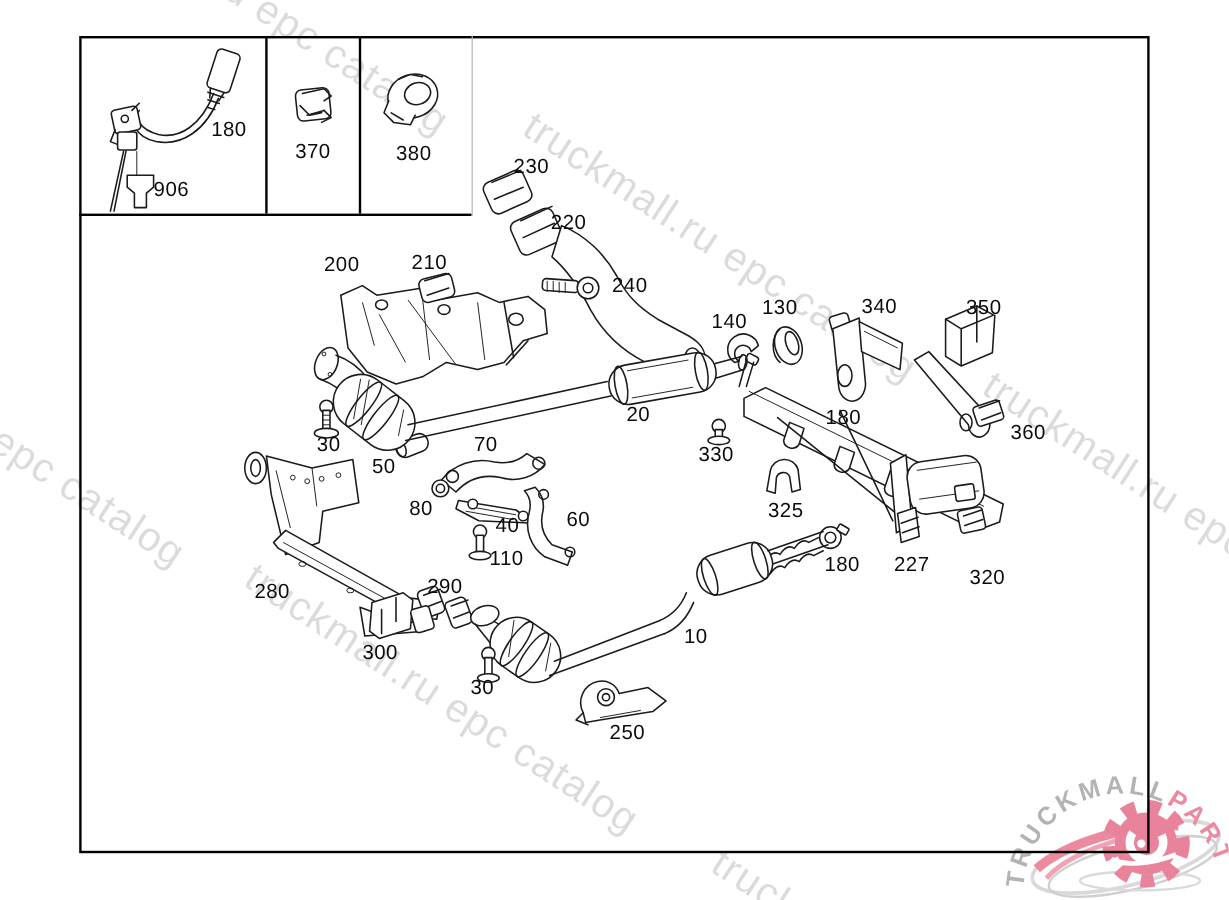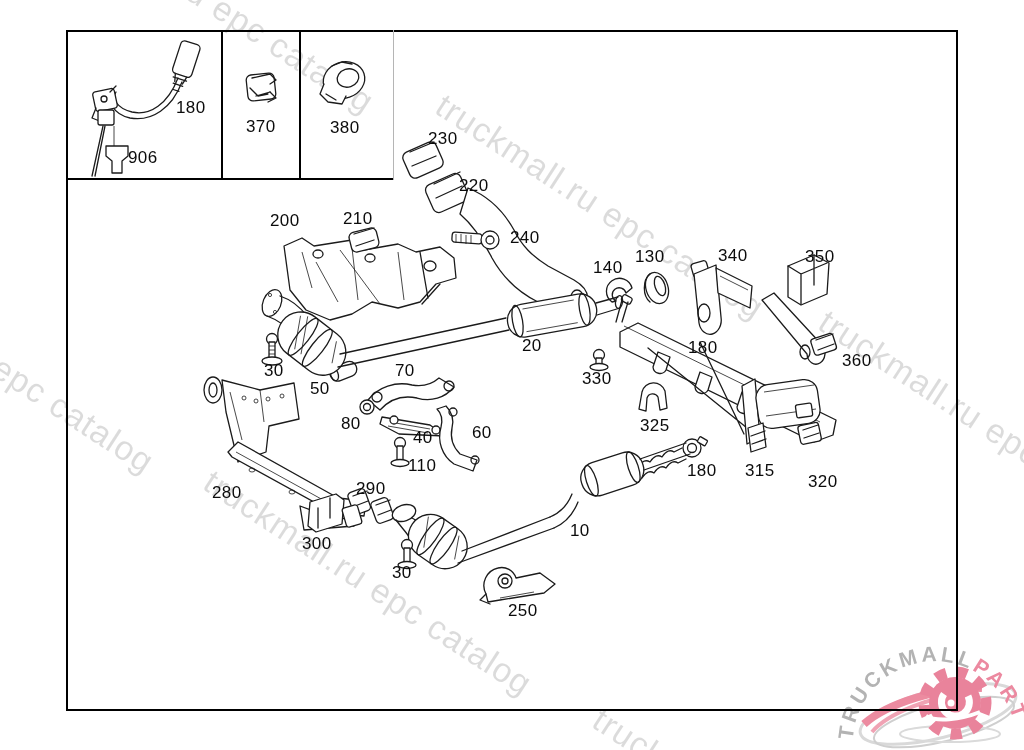--- a/index.html
+++ b/index.html
@@ -347,21 +347,21 @@
   <div class="pl" style="left:264px;top:362px">30</div>
   <div class="pl" style="left:310px;top:380px">50</div>
   <div class="pl" style="left:395px;top:362px">70</div>
   <div class="pl" style="left:341px;top:415px">80</div>
   <div class="pl" style="left:413px;top:429px">40</div>
   <div class="pl" style="left:472px;top:424px">60</div>
   <div class="pl" style="left:408px;top:457px">110</div>
 
   <div class="pl" style="left:640px;top:417px">325</div>
   <div class="pl" style="left:687px;top:462px">180</div>
-  <div class="pl" style="left:745px;top:462px">315</div>
+  <div class="pl" style="left:745px;top:462px">227</div>
   <div class="pl" style="left:808px;top:473px">320</div>
 
   <div class="pl" style="left:212px;top:484px">280</div>
   <div class="pl" style="left:356px;top:480px">290</div>
   <div class="pl" style="left:302px;top:535px">300</div>
   <div class="pl" style="left:392px;top:564px">30</div>
   <div class="pl" style="left:570px;top:522px">10</div>
   <div class="pl" style="left:508px;top:602px">250</div>
 
 </div>

